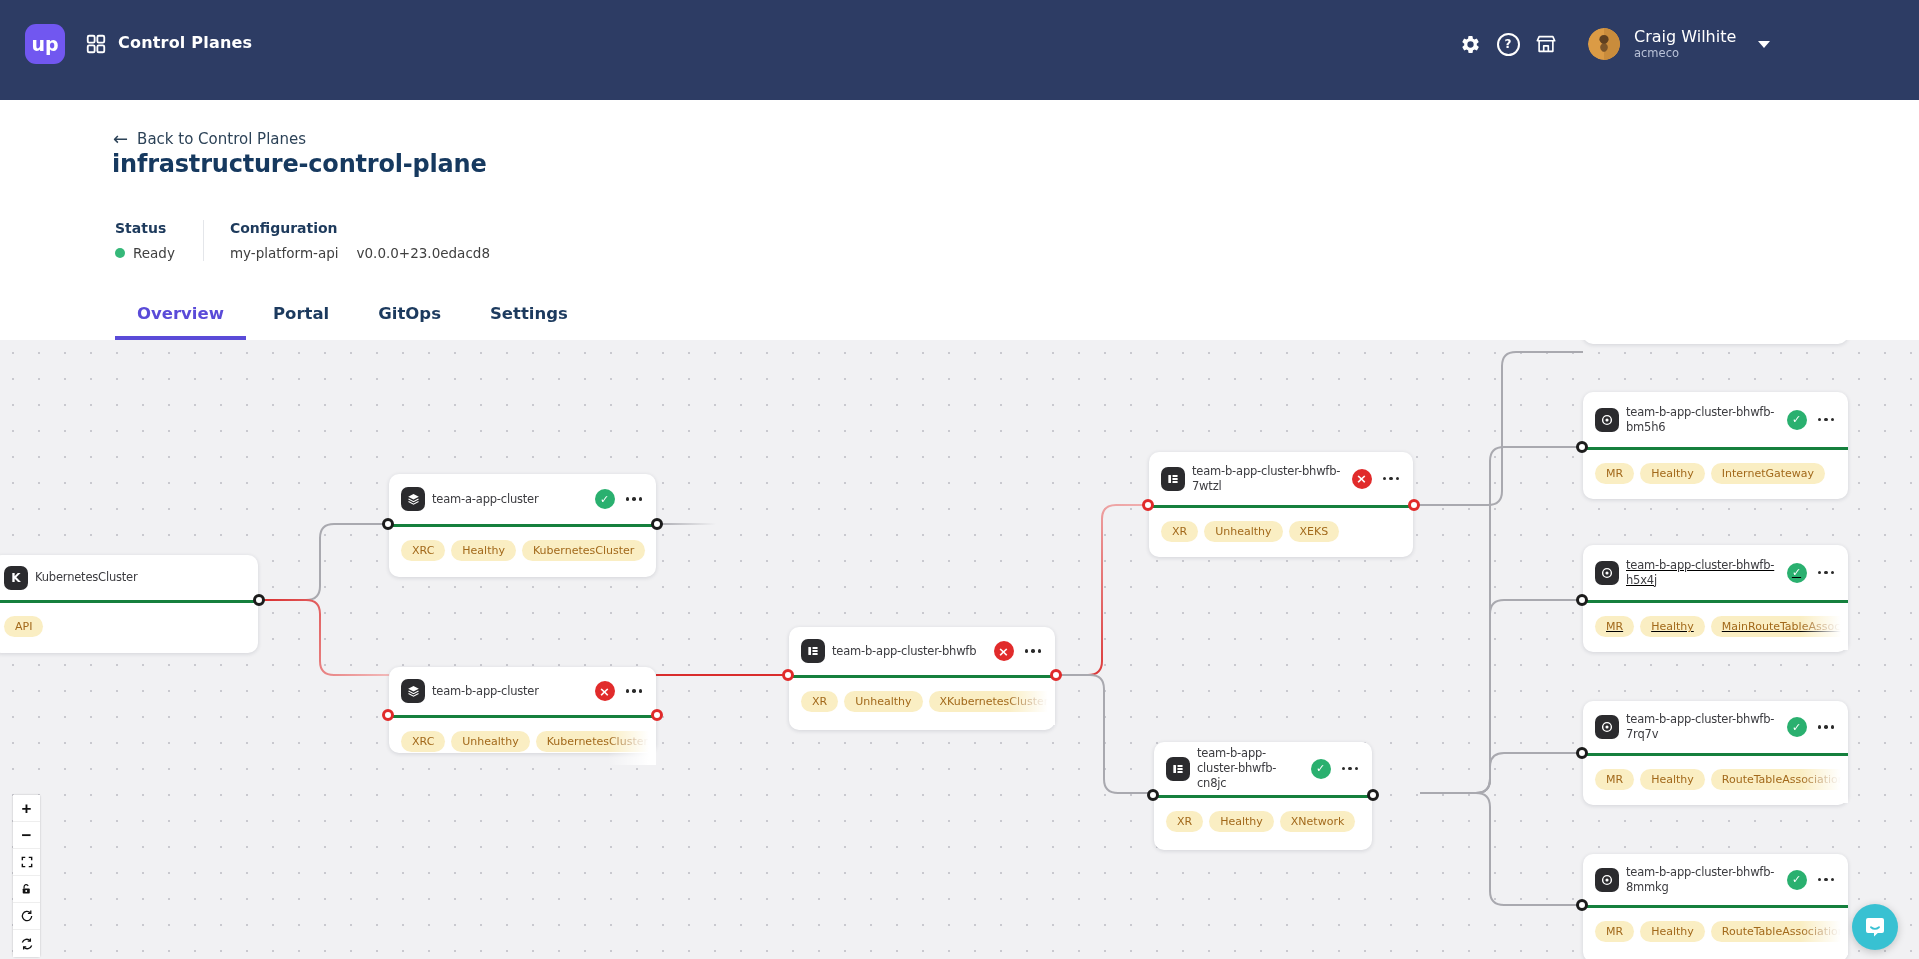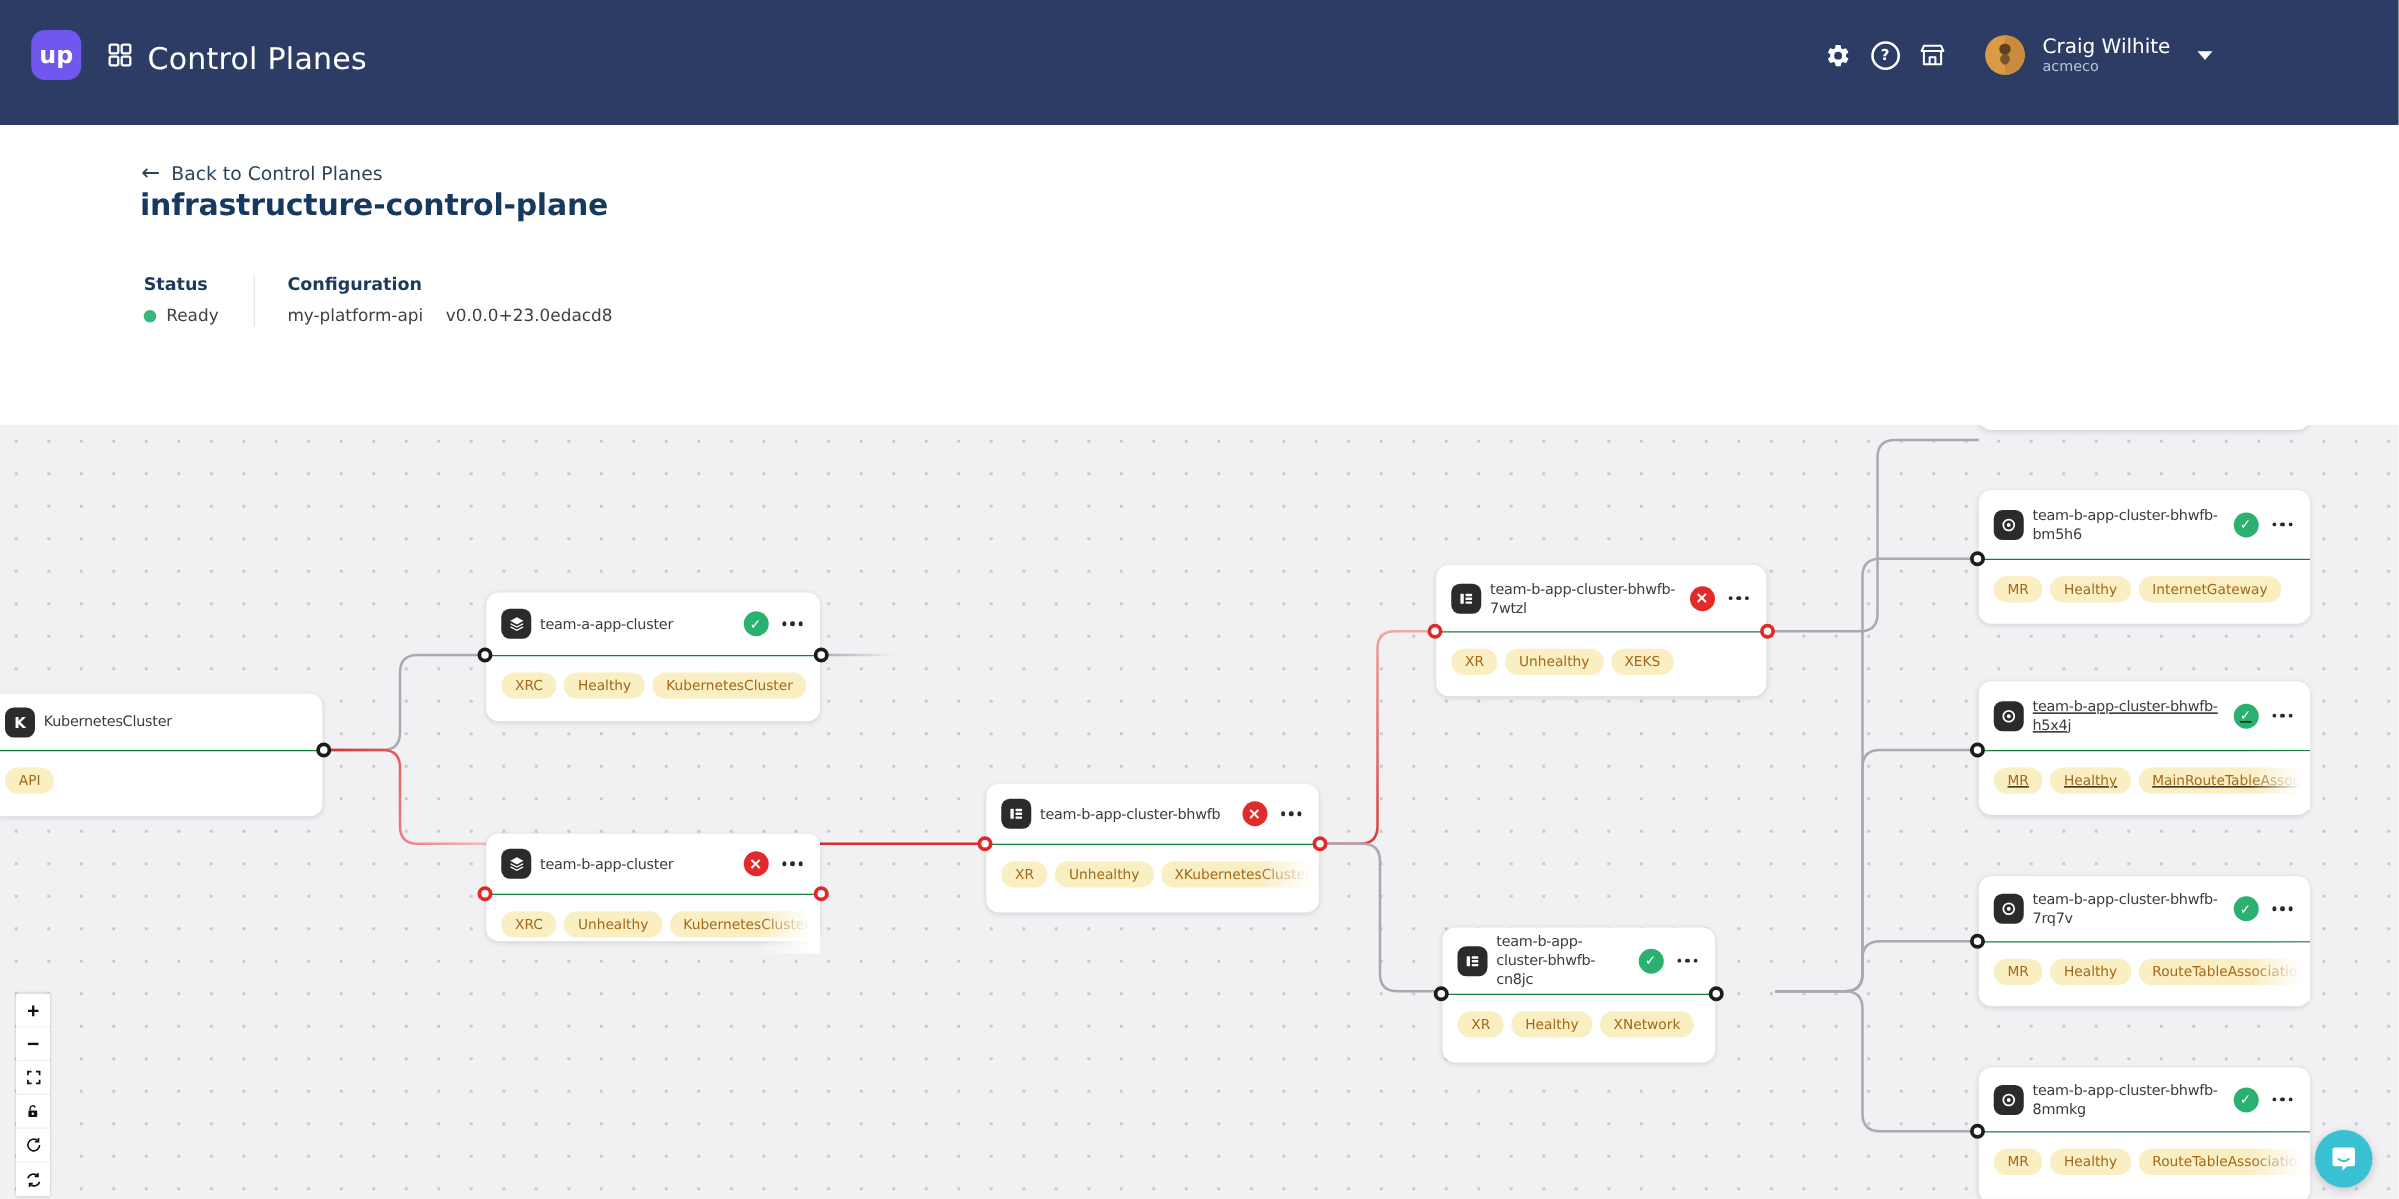--- a/index.html
+++ b/index.html
@@ -6,21 +6,21 @@
   body{
     width:1919px;height:959px;overflow:hidden;background:#fff;
     font-family:"DejaVu Sans","Liberation Sans",sans-serif;
     -webkit-font-smoothing:antialiased;
   }
   
   .navbar{position:relative;height:100px;background:#2d3c64;display:flex;align-items:center;}
   .logo{position:absolute;left:25px;top:24px;width:40px;height:40px;border-radius:11px;background:#7157f0;
     color:#fff;font-weight:bold;font-size:19px;display:flex;align-items:center;justify-content:center;cursor:pointer;}
   .nav-grid{position:absolute;left:85px;top:33px;width:22px;height:22px;display:flex;}
-  .nav-title{position:absolute;left:118px;top:33px;color:#fff;font-weight:normal;font-size:24px;letter-spacing:.2px;}
+  .nav-title{position:absolute;left:118px;top:33px;color:#fff;font-weight:bold;font-size:16px;letter-spacing:.2px;}
   .nav-right{position:absolute;left:1458px;top:0;height:88px;display:flex;align-items:center;gap:14px;}
   .nav-icon{width:24px;height:24px;display:flex;align-items:center;justify-content:center;cursor:pointer;}
   .icon-help{width:19px;height:19px;border:2px solid #fff;border-radius:50%;color:#fff;font-size:12px;font-weight:bold;}
   .avatar{width:32px;height:32px;border-radius:50%;overflow:hidden;margin-left:16px;cursor:pointer;flex:0 0 auto;}
   .user-block{color:#fff;line-height:1.15;cursor:pointer;}
   .user-name{font-size:16px;font-weight:normal;}
   .user-org{font-size:11.5px;color:#b9c2d8;}
   .chev{width:0;height:0;border-left:6px solid transparent;border-right:6px solid transparent;border-top:7px solid #fff;margin-left:8px;cursor:pointer;}
   
   .page-header{background:#fff;height:240px;position:relative;}
@@ -35,21 +35,21 @@
   .status-dot{width:10px;height:10px;border-radius:50%;display:inline-block;}
   .meta-value.config span + span{margin-left:10px;}
   .tabs{position:absolute;left:115px;bottom:0;display:flex;gap:5px;}
   .tab{padding:0 22px 13px 22px;font-size:16.5px;font-weight:bold;color:#1c3a5e;cursor:pointer;border-bottom:4px solid transparent;}
   .tab.active{color:#5a4bd8;border-bottom-color:#5a4bd8;}
   
   #canvas{position:relative;width:1919px;height:631px;overflow:hidden;background:#f1f1f3;
     background-image:radial-gradient(circle,#c9c9cf 1.3px,transparent 1.4px);background-size:26px 26px;}
   #edge-svg{position:absolute;left:0;top:0;}
   .node{position:absolute;background:#fff;border-radius:10px;box-shadow:0 1px 4px rgba(30,35,60,.14);}
-  .node-header{display:flex;align-items:center;padding:0 10px 0 12px;border-bottom:1px solid #15803d;gap:7px;}
+  .node-header{display:flex;align-items:center;padding:0 10px 0 12px;border-bottom:3px solid #15803d;gap:7px;}
   .node-icon{width:24px;height:24px;border-radius:7px;background:#2b2b2e;display:flex;align-items:center;justify-content:center;flex:0 0 auto;}
   .glyph-k{color:#fff;font-size:12px;font-weight:bold;}
   .node-label{flex:1;font-size:11.5px;letter-spacing:-.2px;color:#3c3c40;line-height:1.3;overflow:hidden;}
   .status{width:20px;height:20px;border-radius:50%;color:#fff;display:flex;align-items:center;justify-content:center;flex:0 0 auto;font-weight:bold;}
   .status.healthy{background:#2ab06f;font-size:11px;}
   .status.unhealthy{background:#e12b2b;font-size:13px;}
   .dots{display:flex;gap:3px;padding:4px 4px;cursor:pointer;flex:0 0 auto;}
   .dots i{width:3.5px;height:3.5px;border-radius:50%;background:#2a2a2a;display:block;}
   .node-badges{position:relative;display:flex;gap:6px;padding:13px 12px;white-space:nowrap;overflow:hidden;}
   .badge{background:#faeec3;color:#a2691b;font-size:11px;padding:4px 11px;border-radius:12px;flex:0 0 auto;}
@@ -127,20 +127,26 @@
       </div>
     </div>
     <div class="meta-col with-divider">
       <div class="meta-label">Configuration</div>
       <div class="meta-value config">
         <span>my-platform-api</span>
         <span>v0.0.0+23.0edacd8</span>
       </div>
     </div>
   </div>
+  <div class="tabs">
+    <div class="tab active">Overview</div>
+    <div class="tab">Portal</div>
+    <div class="tab">GitOps</div>
+    <div class="tab">Settings</div>
+  </div>
 </div>
 
 <div id="canvas">
   <svg id="edge-svg" width="1919" height="631">
     <defs>
       <linearGradient id="gradRed1" gradientUnits="userSpaceOnUse" x1="258" y1="260" x2="389" y2="335">
         <stop offset="0" stop-color="#d92c2c"></stop>
           <stop offset="1" stop-color="#f2b9b9"></stop>
       </linearGradient>
       <linearGradient id="gradRed2" gradientUnits="userSpaceOnUse" x1="1055" y1="335" x2="1149" y2="165">

